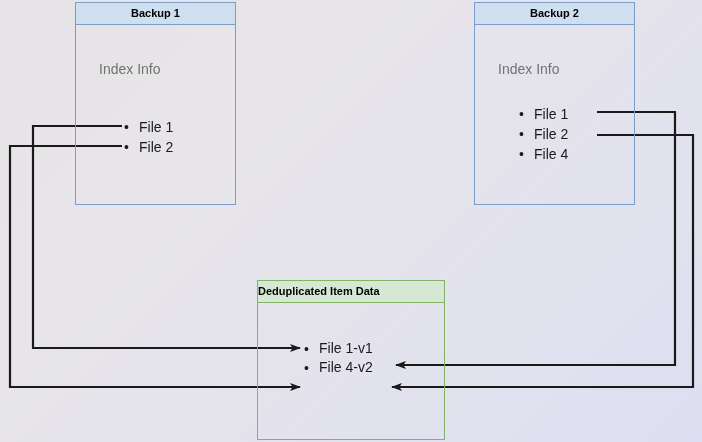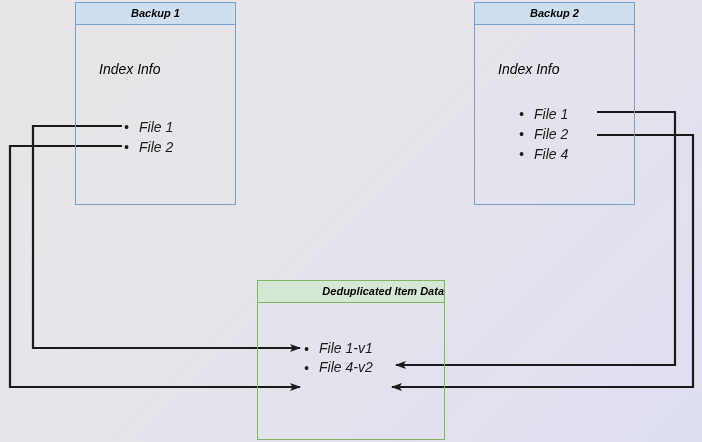--- a/index.html
+++ b/index.html
@@ -23,21 +23,20 @@
     position: absolute;
     left: 0;
     top: 0;
     width: 702px;
     height: 442px;
     pointer-events: none;
   }
   .node {
     position: absolute;
     box-sizing: border-box;
-    font-style: italic;
   }
   .node-backup {
     border: 1px solid #7a9ecb;
     background: transparent;
   }
   .node-backup .node-header {
     background: #cfdff0;
     border-bottom: 1px solid #7a9ecb;
     color: #000000;
     font-weight: bold;
@@ -49,32 +48,32 @@
   .node-dedup {
     border: 1px solid #82b366;
     background: transparent;
   }
   .node-dedup .node-header {
     background: #d5e8d4;
     border-bottom: 1px solid #82b366;
     color: #000000;
     font-weight: bold;
     font-size: 11px;
-    text-align: right;
+    text-align: left;
     line-height: 21px;
     height: 21px;
   }
   .node-body {
     position: relative;
     height: calc(100% - 21px);
   }
   .index-label {
     position: absolute;
     font-size: 14px;
-    color: #000000;
+    color: #737373;
     white-space: nowrap;
   }
   .file-list {
     position: absolute;
     margin: 0;
     padding: 0;
     list-style: none;
   }
   .file-list li {
     font-size: 14px;

